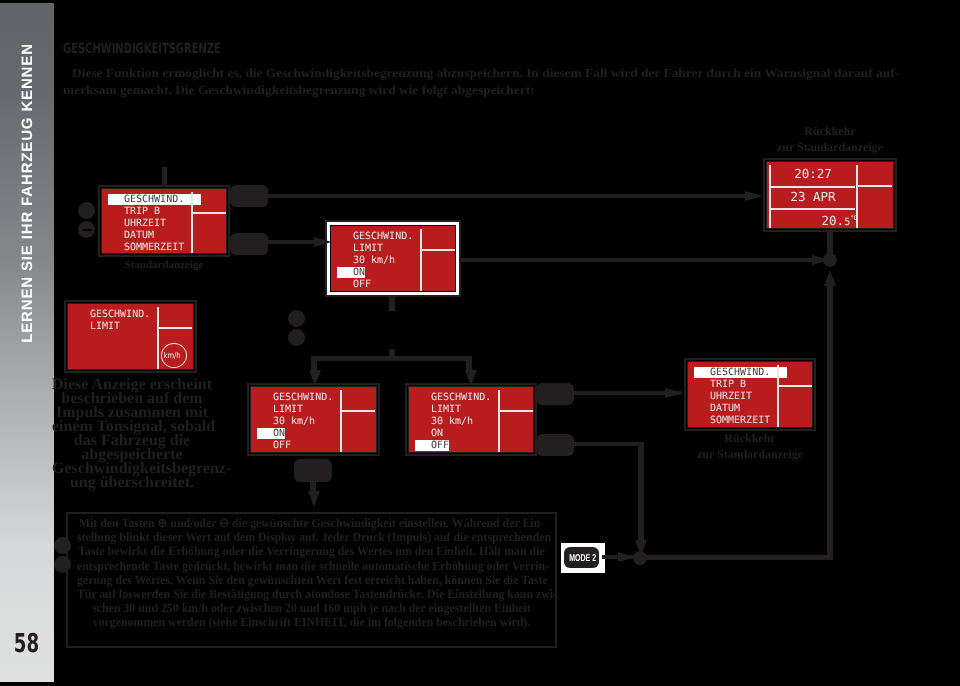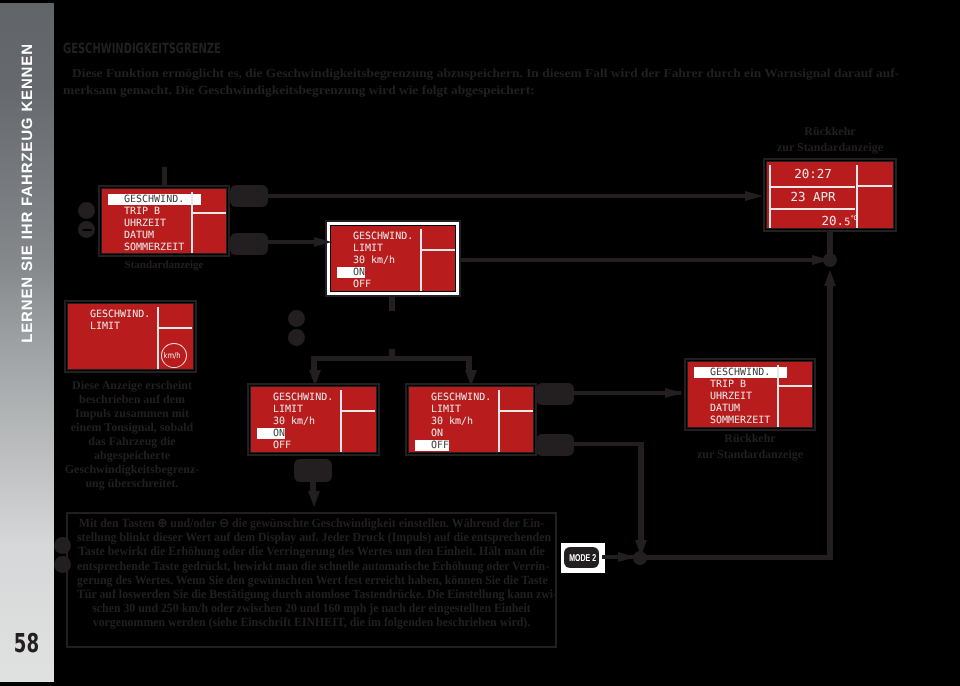--- a/index.html
+++ b/index.html
@@ -136,21 +136,21 @@
     <div class="scr">
       <div class="row" style="top:5px;font-size:10px;">GESCHWIND.</div>
       <div class="row" style="top:17px;font-size:10px;">LIMIT</div>
       <div class="sepv" style="left:89px;top:3px;width:2px;height:63px;"></div>
       <div class="seph" style="left:89px;top:23px;width:35px;height:2px;"></div>
       <div class="kmh" style="left:93px;top:39px;width:26px;height:25px;">
         <span>km/h</span>
       </div>
     </div>
   </div>
-  <div class="cap capalert" style="left:52px;top:378px;width:160px;font-size:12px;line-height:14px;">
+  <div class="cap capalert" style="left:52px;top:378px;width:160px;font-size:16px;line-height:14px;">
       <div><span>Diese Anzeige erscheint</span></div>
       <div><span>beschrieben auf dem</span></div>
       <div><span>Impuls zusammen mit</span></div>
       <div><span>einem Tonsignal, sobald</span></div>
       <div><span>das Fahrzeug die</span></div>
       <div><span>abgespeicherte</span></div>
       <div><span>Geschwindigkeitsbegrenz-</span></div>
       <div><span>ung überschreitet.</span></div>
     </div>
 

